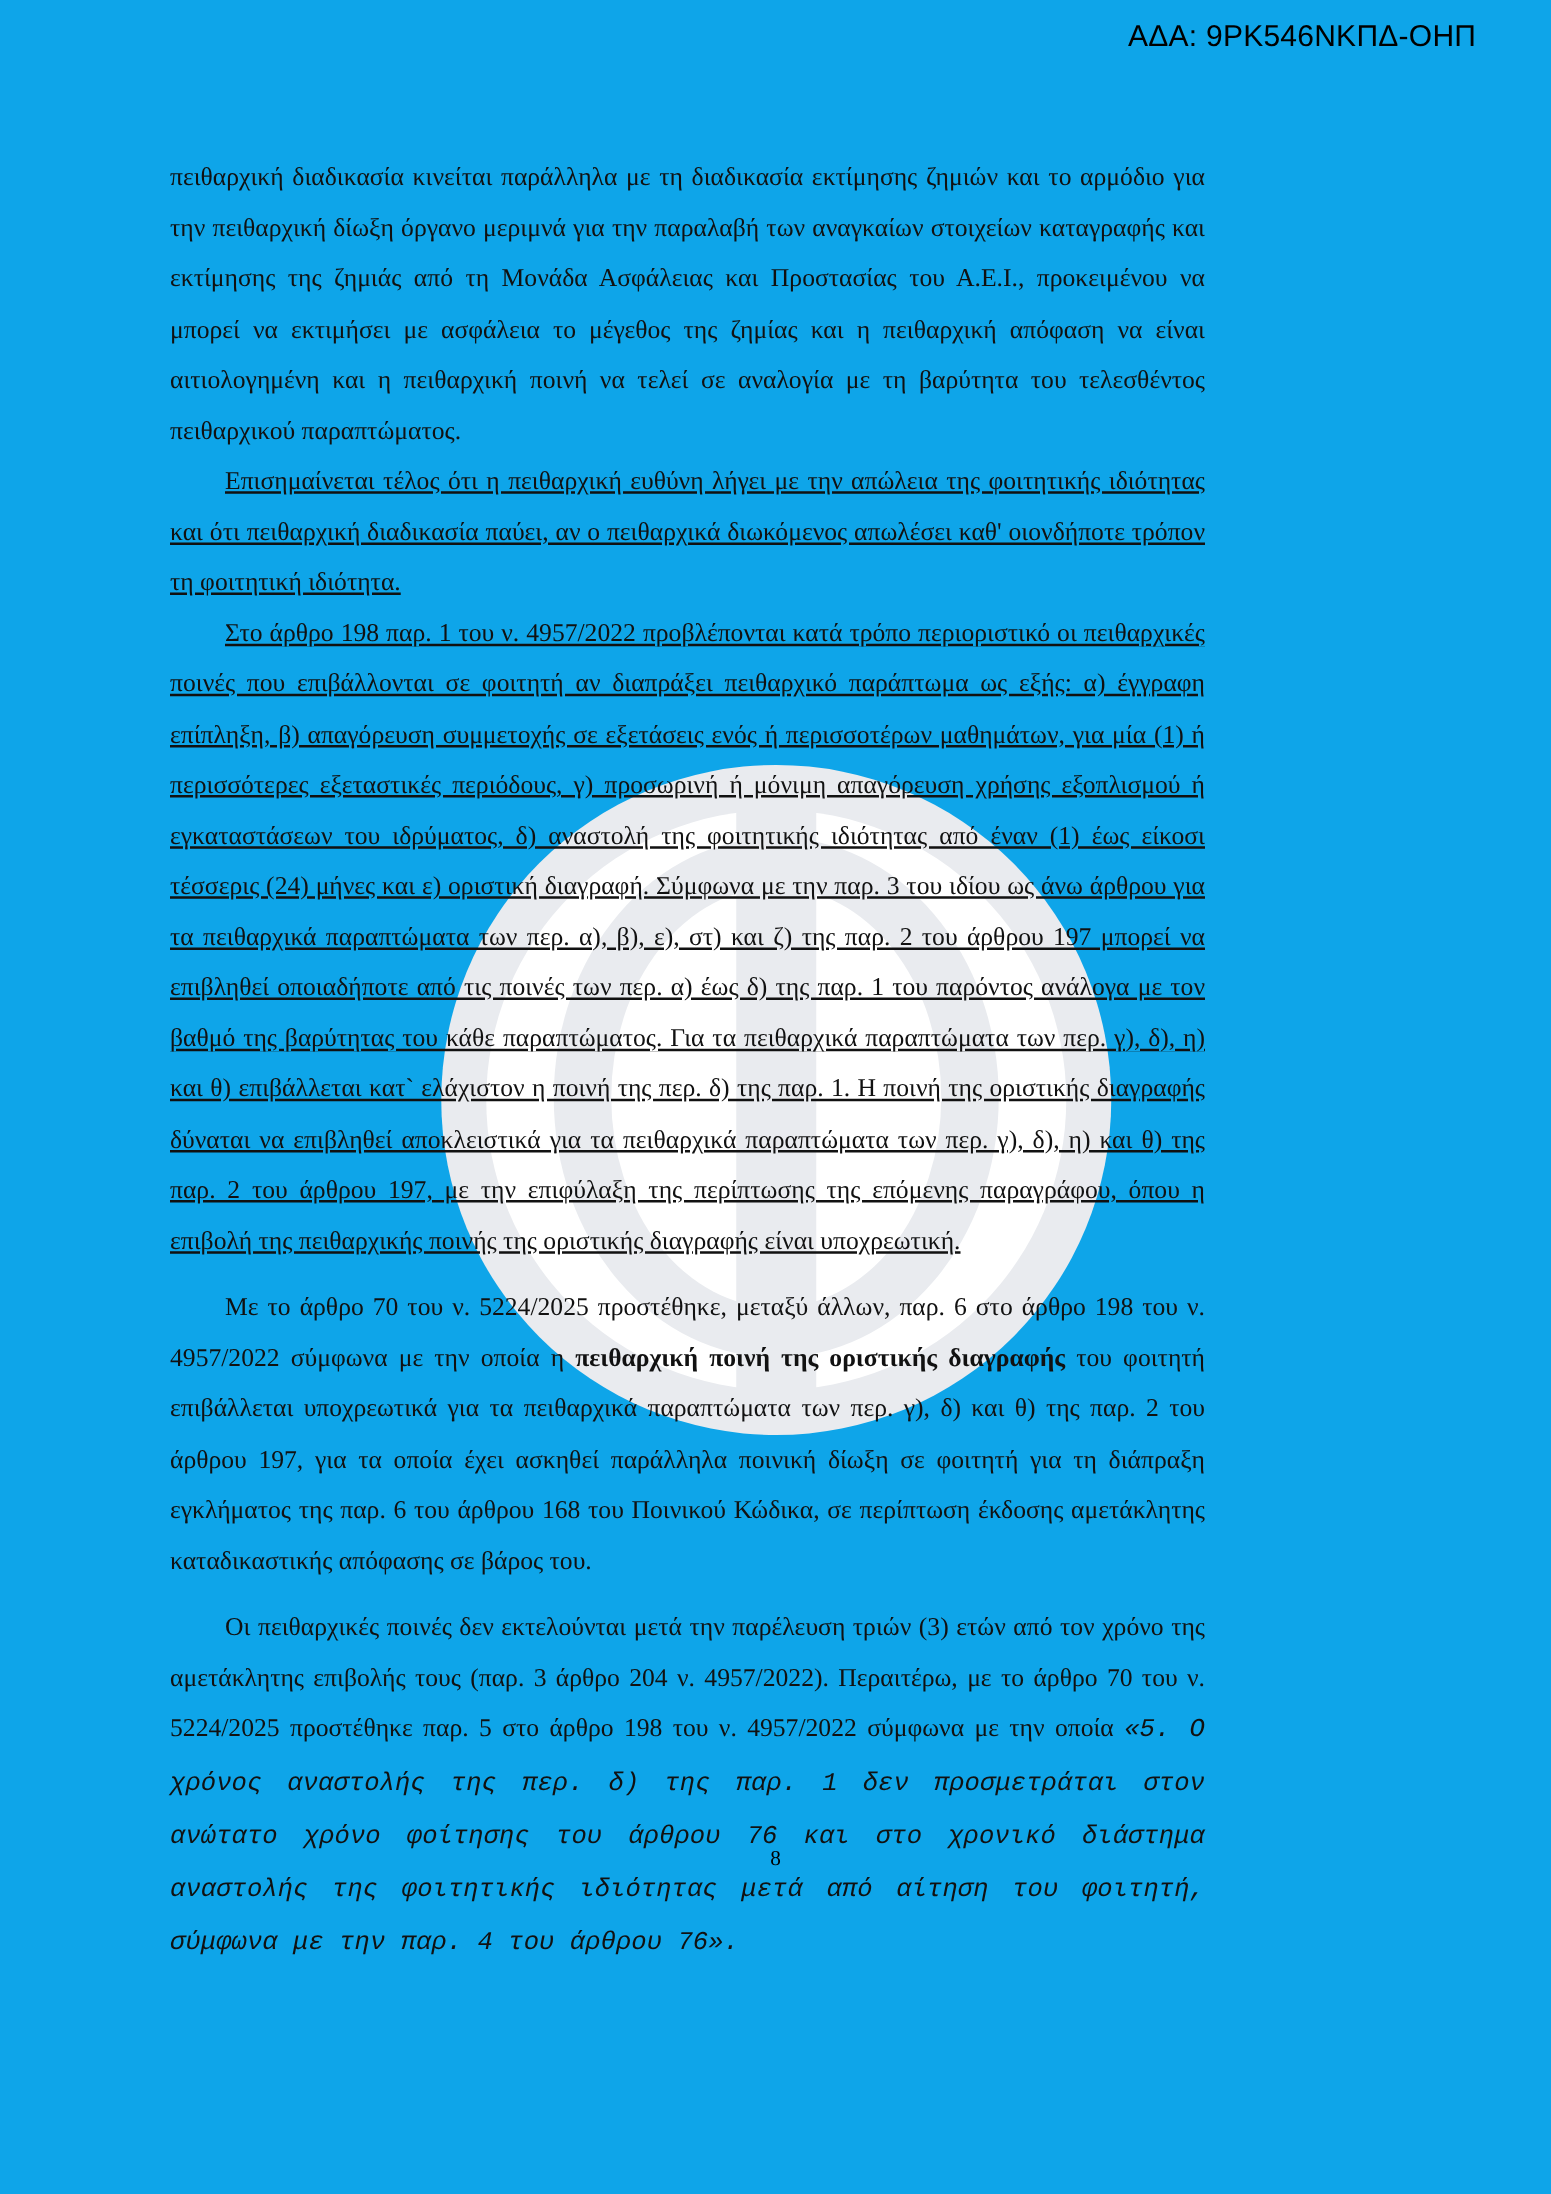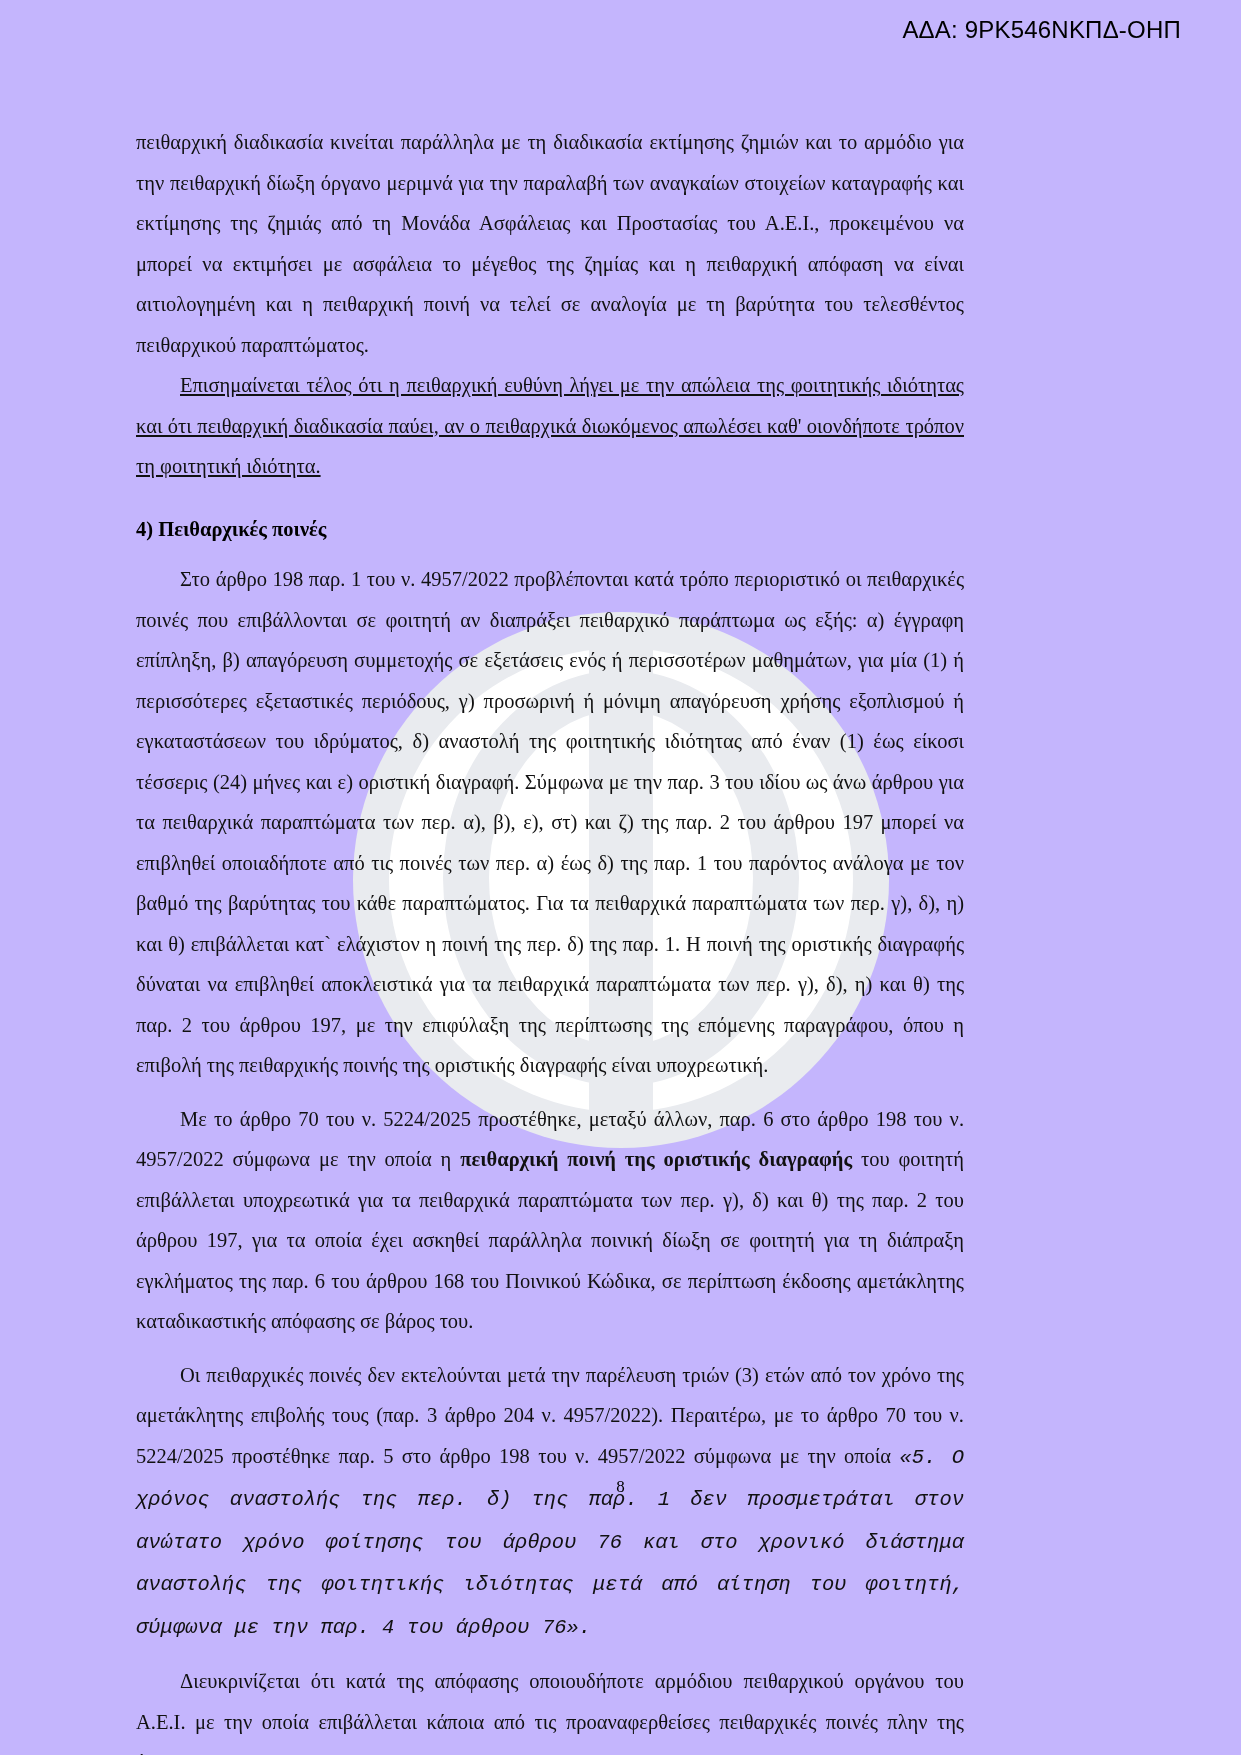--- a/index.html
+++ b/index.html
@@ -8,21 +8,21 @@
     background: #ffffff;
   }
   body {
     font-family: "Liberation Serif", "DejaVu Serif", serif;
     color: #000000;
   }
   .page {
     position: relative;
     width: 1241px;
     height: 1755px;
-    background: #c4b5fd;
+    background: #0ea5e9;
     overflow: hidden;
     box-sizing: border-box;
   }
 
   
   .watermark {
     position: absolute;
     left: 0;
     top: 600px;
     width: 1241px;
@@ -123,33 +123,31 @@
   </div>
 
   <div class="ada-header">ΑΔΑ: 9ΡΚ546ΝΚΠΔ-ΟΗΠ</div>
 
   <div class="content">
 
     <p class="para">πειθαρχική διαδικασία κινείται παράλληλα με τη διαδικασία εκτίμησης ζημιών και το αρμόδιο για την πειθαρχική δίωξη όργανο μεριμνά για την παραλαβή των αναγκαίων στοιχείων καταγραφής και εκτίμησης της ζημιάς από τη Μονάδα Ασφάλειας και Προστασίας του Α.Ε.Ι., προκειμένου να μπορεί να εκτιμήσει με ασφάλεια το μέγεθος της ζημίας και η πειθαρχική απόφαση να είναι αιτιολογημένη και η πειθαρχική ποινή να τελεί σε αναλογία με τη βαρύτητα του τελεσθέντος πειθαρχικού παραπτώματος.</p>
 
     <p class="para indent">Επισημαίνεται τέλος ότι η πειθαρχική ευθύνη λήγει με την απώλεια της φοιτητικής ιδιότητας και ότι πειθαρχική διαδικασία παύει, αν ο πειθαρχικά διωκόμενος απωλέσει καθ' οιονδήποτε τρόπον τη φοιτητική ιδιότητα.</p>
 
-    <h2 class="section-heading">4) Πειθαρχικές ποινές</h2>
 
     <p class="para indent">Στο άρθρο 198 παρ. 1 του ν. 4957/2022 προβλέπονται κατά τρόπο περιοριστικό οι πειθαρχικές ποινές που επιβάλλονται σε φοιτητή αν διαπράξει πειθαρχικό παράπτωμα ως εξής: α) έγγραφη επίπληξη, β) απαγόρευση συμμετοχής σε εξετάσεις ενός ή περισσοτέρων μαθημάτων, για μία (1) ή περισσότερες εξεταστικές περιόδους, γ) προσωρινή ή μόνιμη απαγόρευση χρήσης εξοπλισμού ή εγκαταστάσεων του ιδρύματος, δ) αναστολή της φοιτητικής ιδιότητας από έναν (1) έως είκοσι τέσσερις (24) μήνες και ε) οριστική διαγραφή. Σύμφωνα με την παρ. 3 του ιδίου ως άνω άρθρου για τα πειθαρχικά παραπτώματα των περ. α), β), ε), στ) και ζ) της παρ. 2 του άρθρου 197 μπορεί να επιβληθεί οποιαδήποτε από τις ποινές των περ. α) έως δ) της παρ. 1 του παρόντος ανάλογα με τον βαθμό της βαρύτητας του κάθε παραπτώματος. Για τα πειθαρχικά παραπτώματα των περ. γ), δ), η) και θ) επιβάλλεται κατ` ελάχιστον η ποινή της περ. δ) της παρ. 1. Η ποινή της οριστικής διαγραφής δύναται να επιβληθεί αποκλειστικά για τα πειθαρχικά παραπτώματα των περ. γ), δ), η) και θ) της παρ. 2 του άρθρου 197, με την επιφύλαξη της περίπτωσης της επόμενης παραγράφου, όπου η επιβολή της πειθαρχικής ποινής της οριστικής διαγραφής είναι υποχρεωτική.</p>
 
     <div class="gap"></div>
 
     <p class="para indent"><span>Με το άρθρο 70 του ν. 5224/2025 προστέθηκε, μεταξύ άλλων, παρ. 6 στο άρθρο 198 του ν. 4957/2022 σύμφωνα με την οποία η </span><span class="b">πειθαρχική ποινή της οριστικής διαγραφής</span><span> του φοιτητή επιβάλλεται υποχρεωτικά για τα πειθαρχικά παραπτώματα των περ. γ), δ) και θ) της παρ. 2 του άρθρου 197, για τα οποία έχει ασκηθεί παράλληλα ποινική δίωξη σε φοιτητή για τη διάπραξη εγκλήματος της παρ. 6 του άρθρου 168 του Ποινικού Κώδικα, σε περίπτωση έκδοσης αμετάκλητης καταδικαστικής απόφασης σε βάρος του.</span></p>
 
     <div class="gap"></div>
 
     <p class="para indent"><span>Οι πειθαρχικές ποινές δεν εκτελούνται μετά την παρέλευση τριών (3) ετών από τον χρόνο της αμετάκλητης επιβολής τους (παρ. 3 άρθρο 204 ν. 4957/2022). Περαιτέρω, με το άρθρο 70 του ν. 5224/2025 προστέθηκε παρ. 5 στο άρθρο 198 του ν. 4957/2022 σύμφωνα με την οποία </span><span class="i">«5. Ο χρόνος αναστολής της περ. δ) της παρ. 1 δεν προσμετράται στον ανώτατο χρόνο φοίτησης του άρθρου 76 και στο χρονικό διάστημα αναστολής της φοιτητικής ιδιότητας μετά από αίτηση του φοιτητή, σύμφωνα με την παρ. 4 του άρθρου 76».</span></p>
 
     <div class="gap"></div>
 
-    <p class="para indent">Διευκρινίζεται ότι κατά της απόφασης οποιουδήποτε αρμόδιου πειθαρχικού οργάνου του Α.Ε.Ι. με την οποία επιβάλλεται κάποια από τις προαναφερθείσες πειθαρχικές ποινές πλην της έγγραφης</p>
 
   </div>
 
   <div class="page-number">8</div>
 
 </div>
 
 </body></html>

